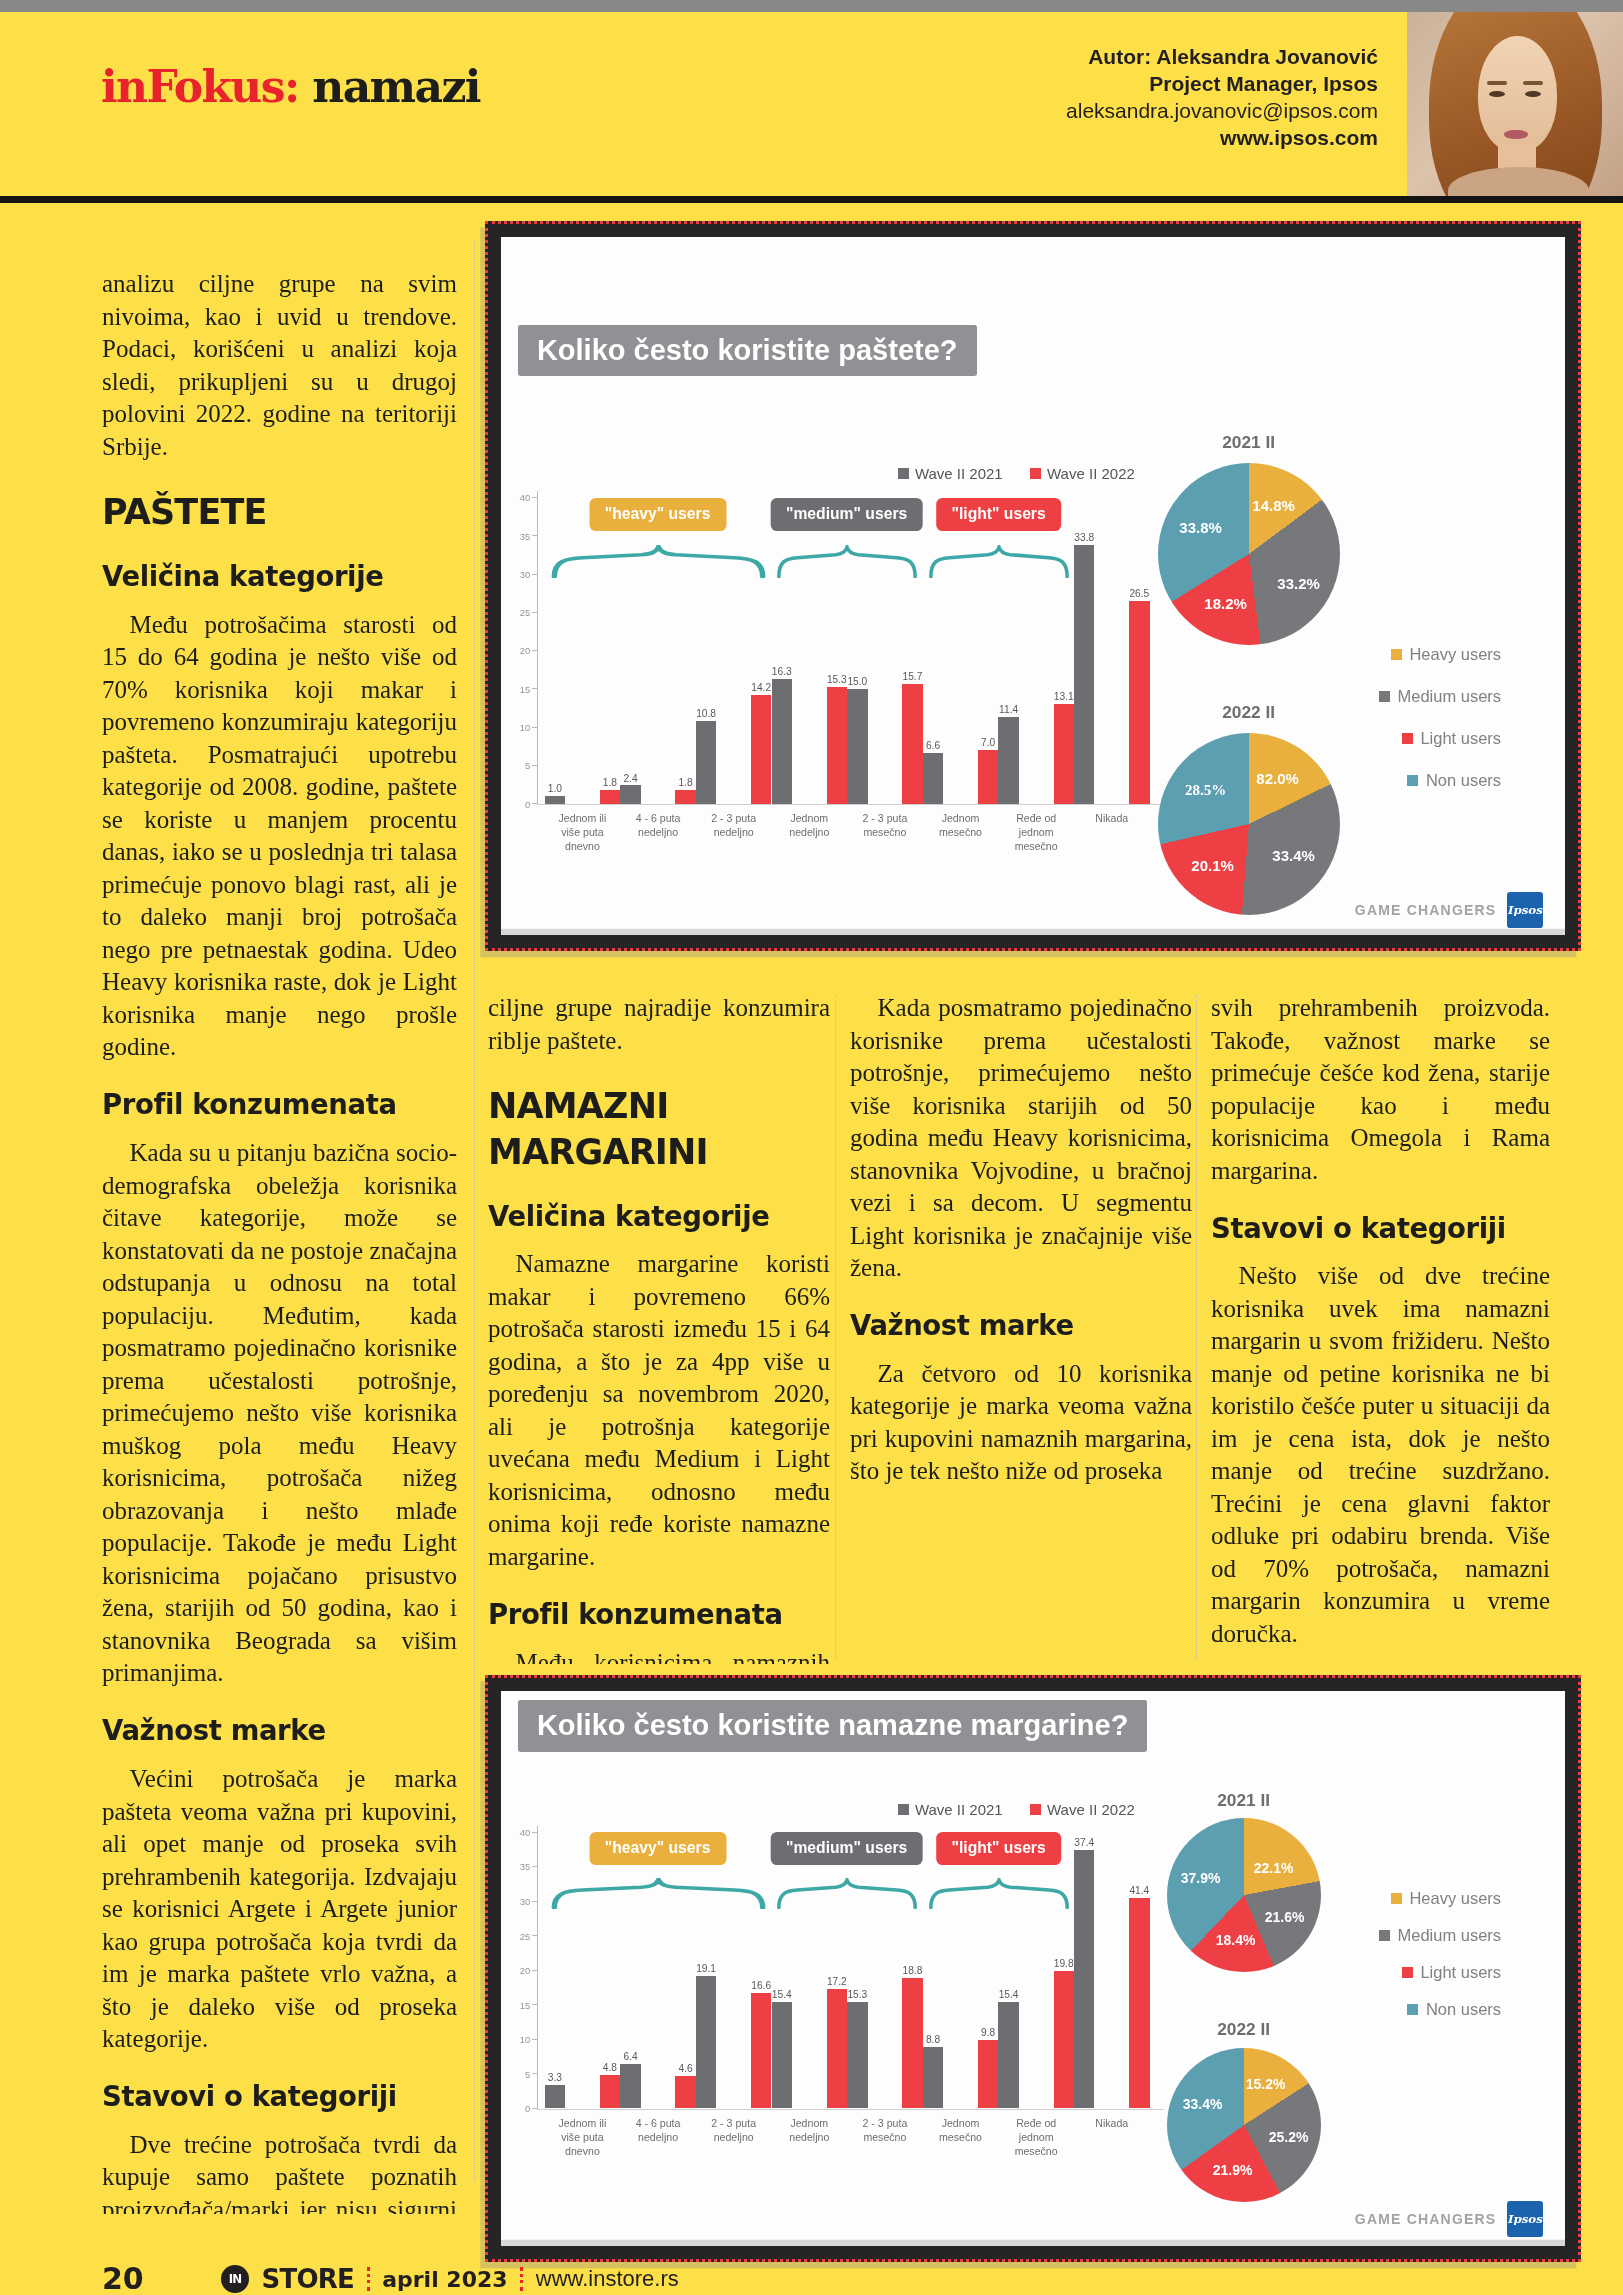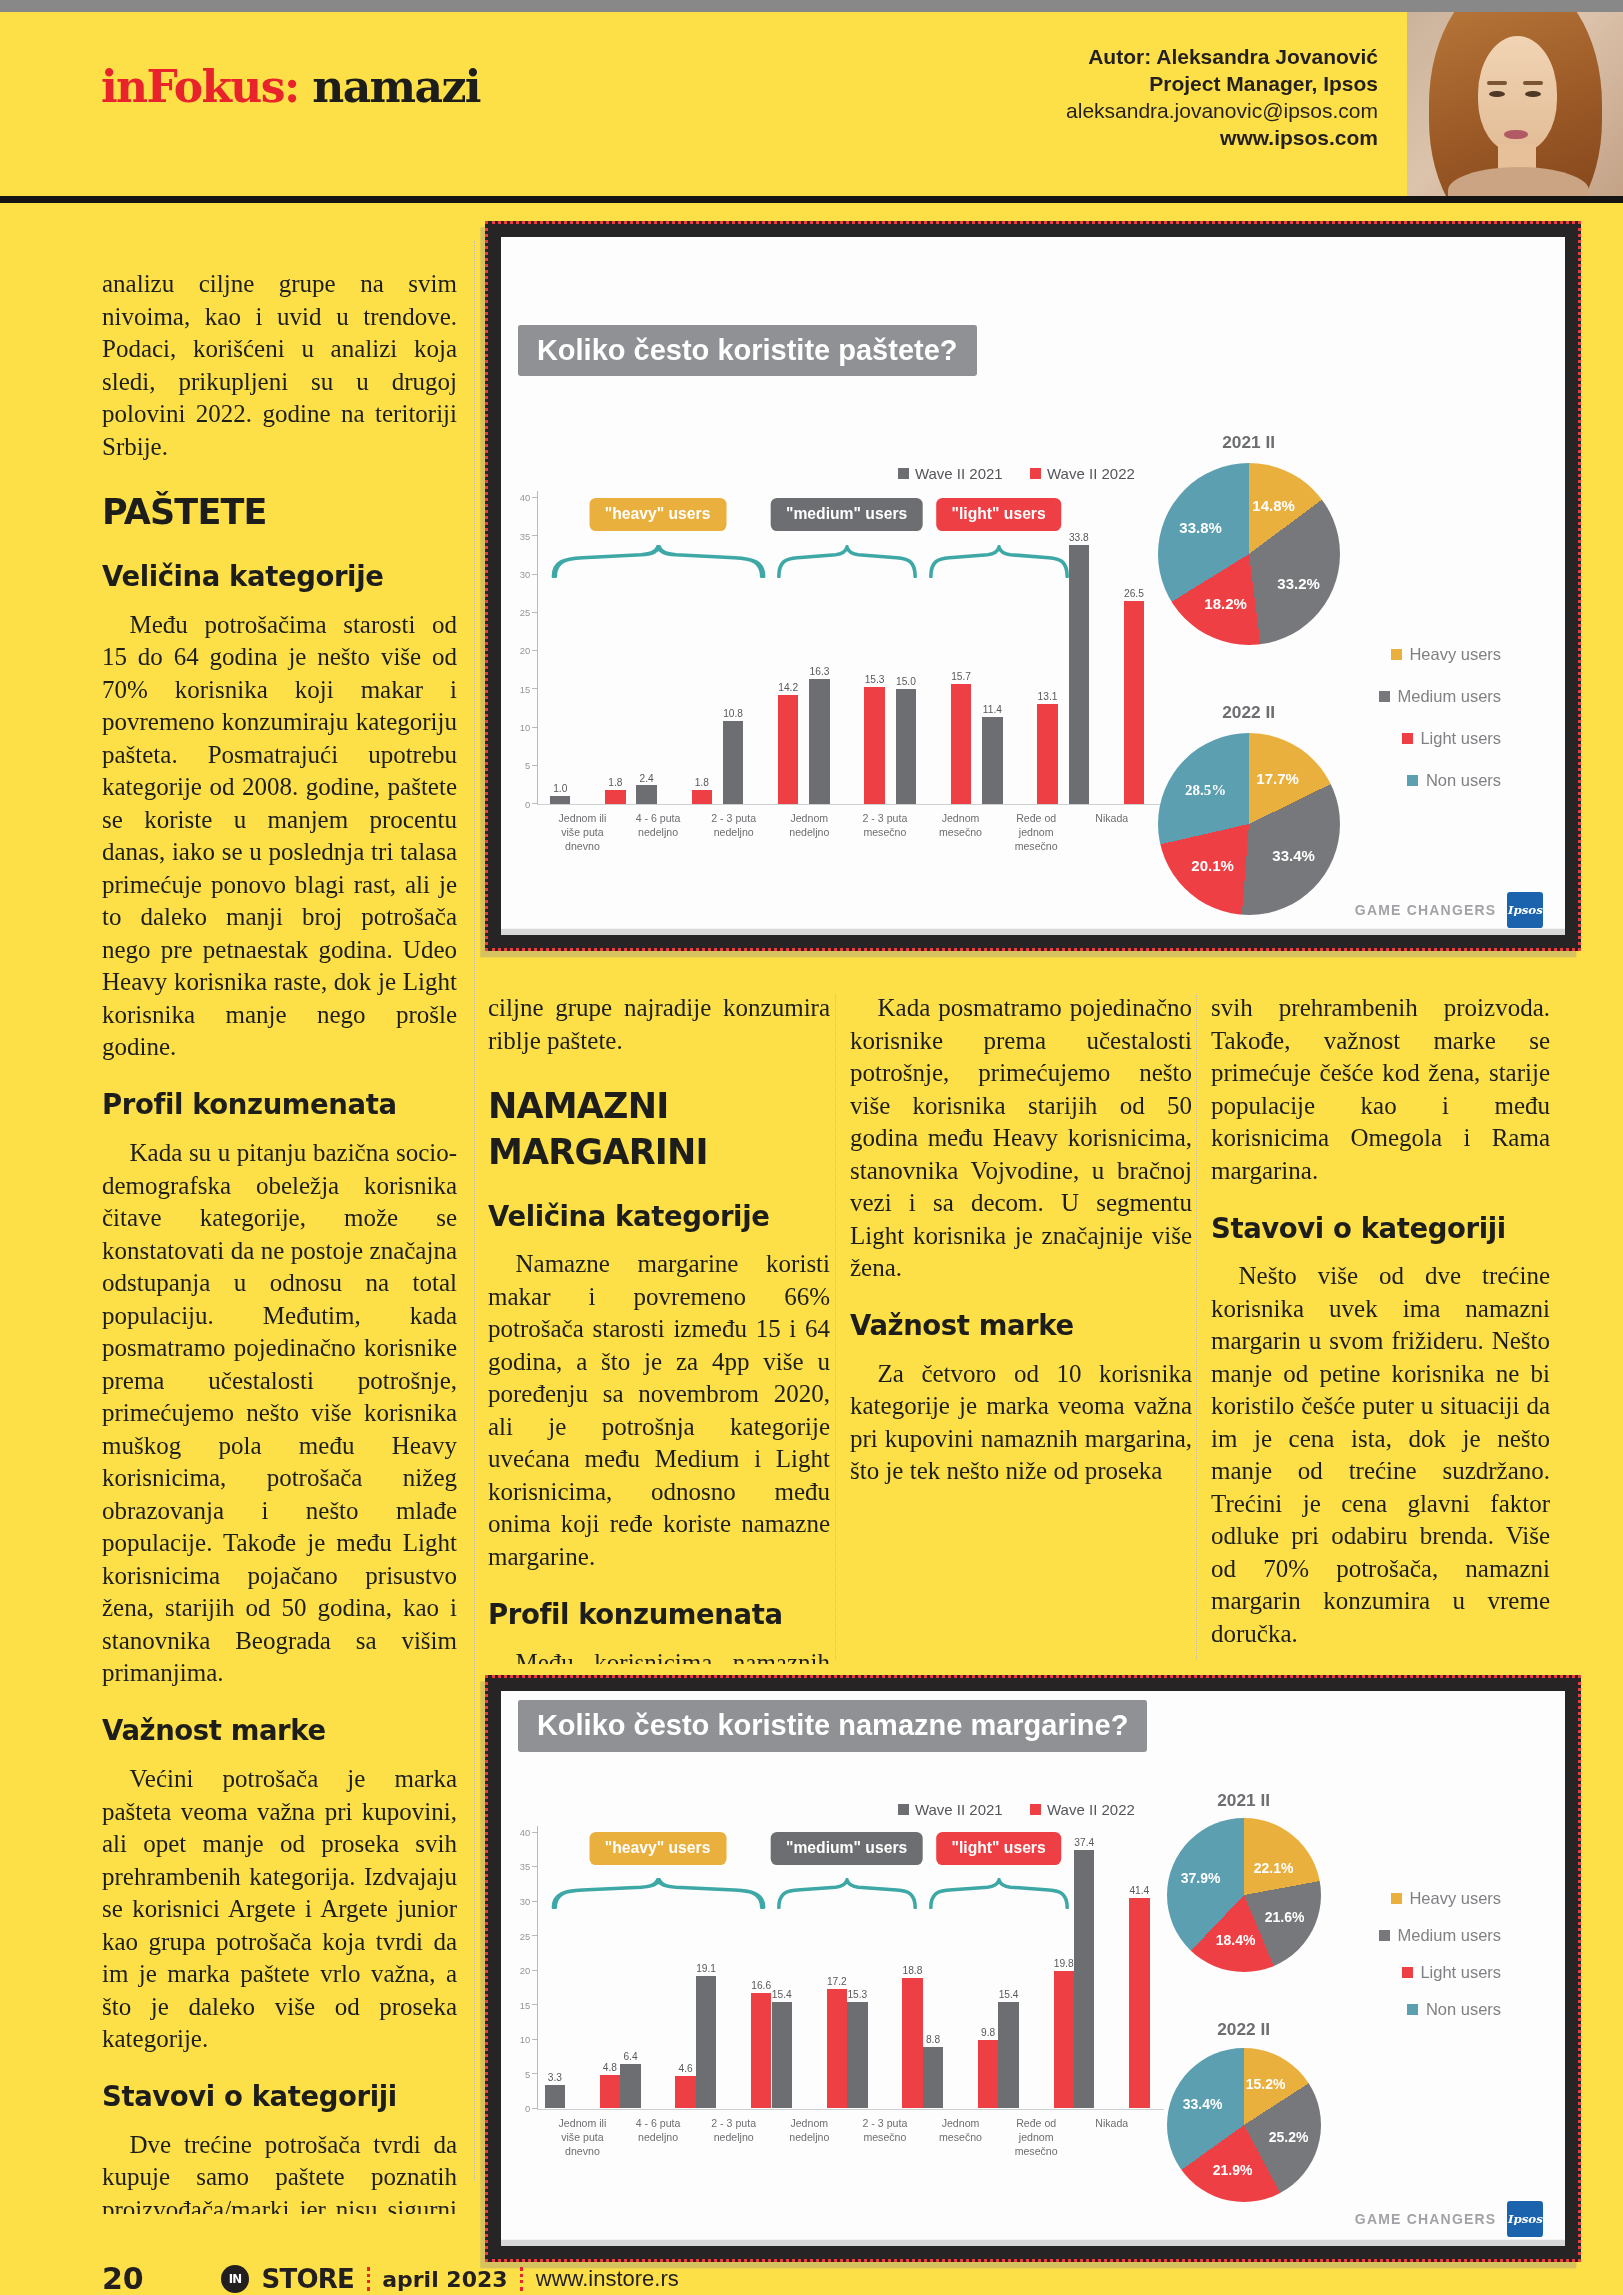--- a/index.html
+++ b/index.html
@@ -246,20 +246,30 @@
               <div class="bar-val">15.0</div>
               <div class="bar" style="height: 115px; background: rgb(109, 110, 113);"></div>
             </div>
             <div class="barcol red-col">
               <div class="bar-val">15.7</div>
               <div class="bar" style="height: 120px; background: rgb(238, 63, 68);"></div>
             </div>
           </div>
           <div class="bgroup">
             <div class="barcol">
+              <div class="bar-val">6.6</div>
+              <div class="bar" style="height: 51px; background: rgb(109, 110, 113);"></div>
+            </div>
+            <div class="barcol red-col">
+              <div class="bar-val">7.0</div>
+              <div class="bar" style="height: 54px; background: rgb(238, 63, 68);"></div>
+            </div>
+          </div>
+          <div class="bgroup">
+            <div class="barcol">
               <div class="bar-val">11.4</div>
               <div class="bar" style="height: 87px; background: rgb(109, 110, 113);"></div>
             </div>
             <div class="barcol red-col">
               <div class="bar-val">13.1</div>
               <div class="bar" style="height: 100px; background: rgb(238, 63, 68);"></div>
             </div>
           </div>
           <div class="bgroup">
             <div class="barcol">
@@ -296,21 +306,21 @@
         <div class="seg-box" style="background: rgb(238, 63, 68); left: 498px; top: 261px;">"light" users</div>
         <div class="pie-title" style="left: 657px; width: 182px; top: 195px;">2021 II</div>
         <div class="pie" style="left: 657px; top: 226px; width: 182px; height: 182px; background: conic-gradient(rgb(234, 176, 62) 0deg, rgb(234, 176, 62) 53.28deg, rgb(119, 120, 123) 53.28deg, rgb(119, 120, 123) 172.8deg, rgb(238, 63, 68) 172.8deg, rgb(238, 63, 68) 238.32deg, rgb(91, 159, 176) 238.32deg, rgb(91, 159, 176) 360deg);">
           <span class="pie-label" style="left: 116px; top: 42px; font-size: 15px;">14.8%</span>
           <span class="pie-label" style="left: 141px; top: 120px; font-size: 15px;">33.2%</span>
           <span class="pie-label" style="left: 68px; top: 140px; font-size: 15px;">18.2%</span>
           <span class="pie-label" style="left: 43px; top: 64px; font-size: 15px;">33.8%</span>
         </div>
         <div class="pie-title" style="left: 657px; width: 182px; top: 465px;">2022 II</div>
         <div class="pie" style="left: 657px; top: 496px; width: 182px; height: 182px; background: conic-gradient(rgb(234, 176, 62) 0deg, rgb(234, 176, 62) 63.9117deg, rgb(119, 120, 123) 63.9117deg, rgb(119, 120, 123) 184.514deg, rgb(238, 63, 68) 184.514deg, rgb(238, 63, 68) 257.091deg, rgb(91, 159, 176) 257.091deg, rgb(91, 159, 176) 360deg);">
-          <span class="pie-label" style="left: 120px; top: 45px; font-size: 15px;">17.7%</span>
+          <span class="pie-label" style="left: 120px; top: 45px; font-size: 15px;">82.0%</span>
           <span class="pie-label" style="left: 136px; top: 122px; font-size: 15px;">33.4%</span>
           <span class="pie-label" style="left: 55px; top: 132px; font-size: 15px;">20.1%</span>
           <span class="pie-label" style="left: 48px; top: 57px; font-size: 15px; font-family: Liberation Serif, serif;">28.5%</span>
         </div>
         <div class="pie-legend" style="left: 878px; top: 408px; gap: 23px;">
           <div class="pl-item">
             <span class="swatch" style="background: rgb(234, 176, 62);"></span>
             <span>Heavy users</span>
           </div>
           <div class="pl-item">

